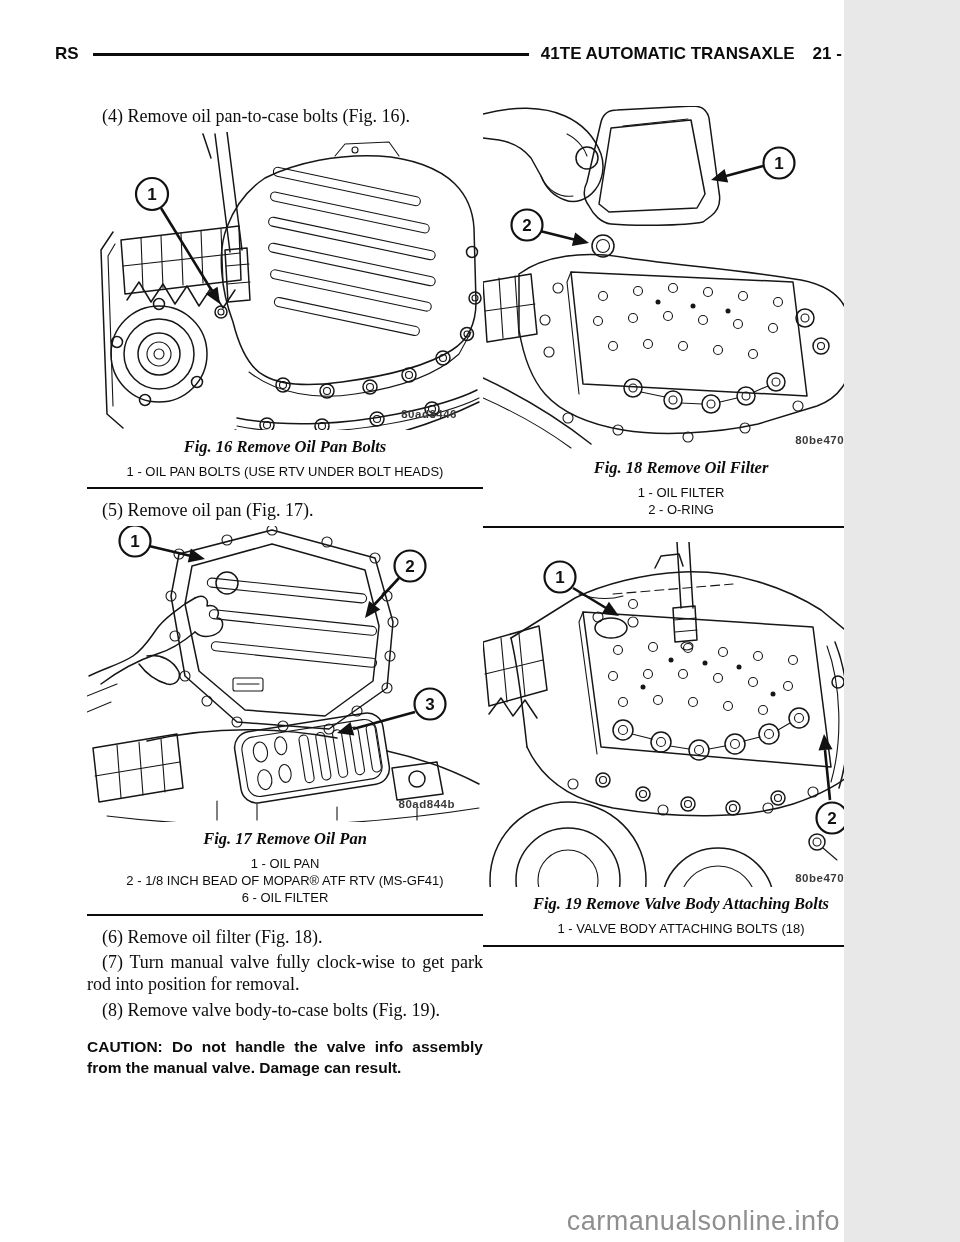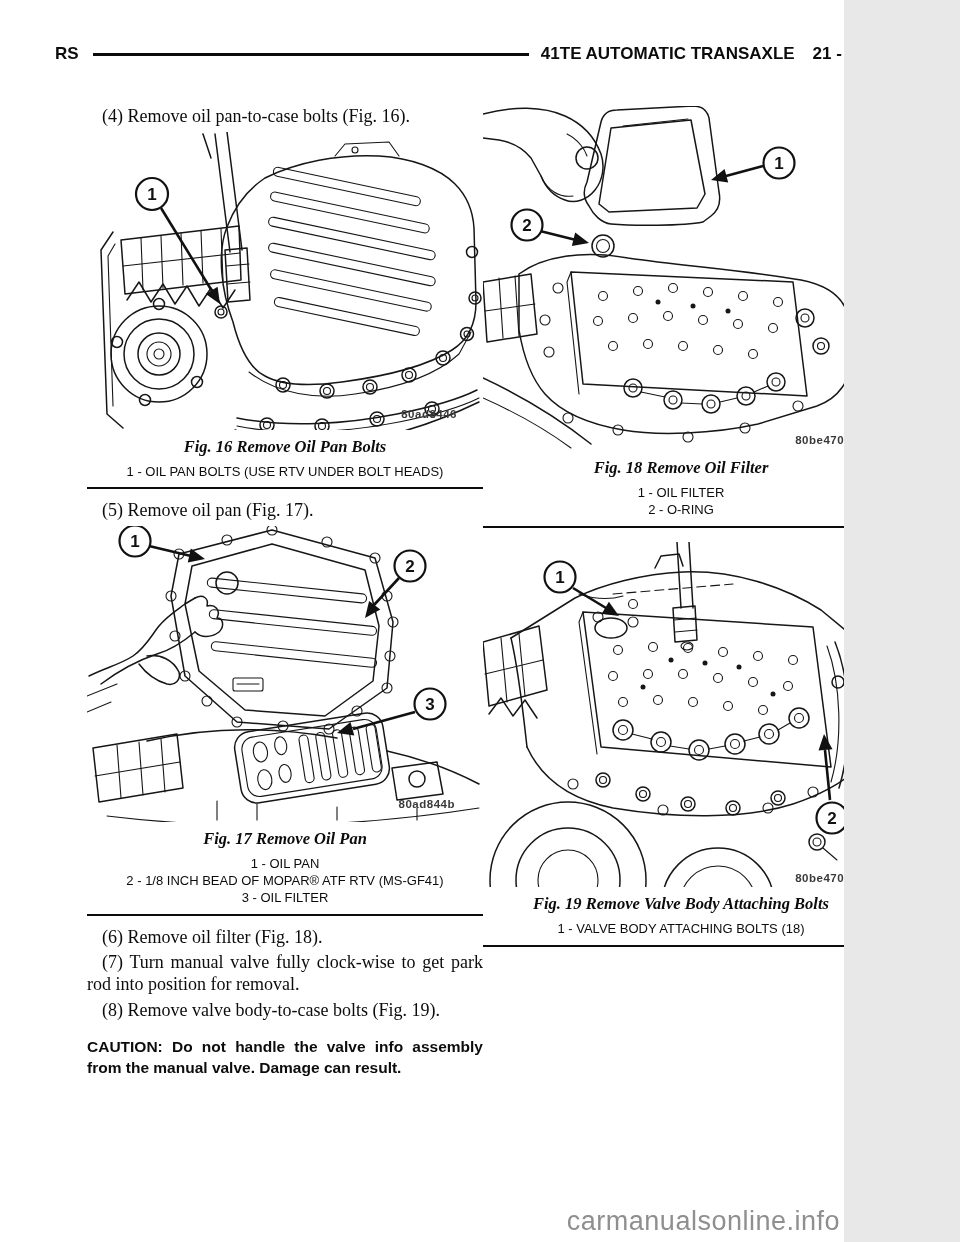--- a/index.html
+++ b/index.html
@@ -258,21 +258,21 @@
         <g class="co">
           <circle cx="343" cy="178" r="15.5"></circle>
           <text x="343" y="184">3</text>
         </g>
         <text class="img-code" x="368" y="282">80ad844b</text>
       </svg>
       <figcaption class="figcap">Fig. 17 Remove Oil Pan</figcaption>
       <div class="leg">
         <div>1 - OIL PAN</div>
         <div>2 - 1/8 INCH BEAD OF MOPAR® ATF RTV (MS-GF41)</div>
-        <div>3 - OIL FILTER</div>
+        <div>6 - OIL FILTER</div>
       </div>
       <hr class="figrule">
     </figure>
 
     <p class="step mt">(6) Remove oil filter (Fig. 18).</p>
     <p class="step">(7) Turn manual valve fully clock-wise to get park rod into position for removal.</p>
     <p class="step">(8) Remove valve body-to-case bolts (Fig. 19).</p>
 
     <p class="caution">CAUTION: Do not handle the valve info assembly from the manual valve. Damage can result.</p>
   </div>

